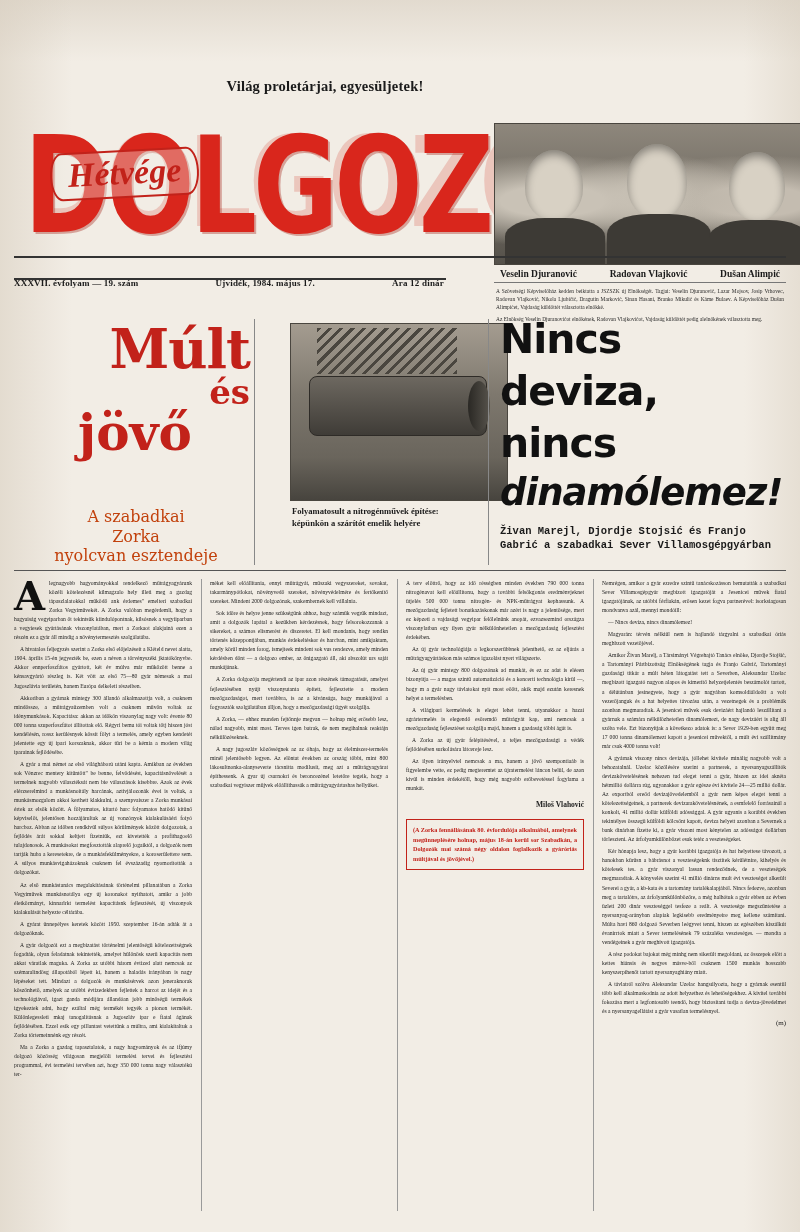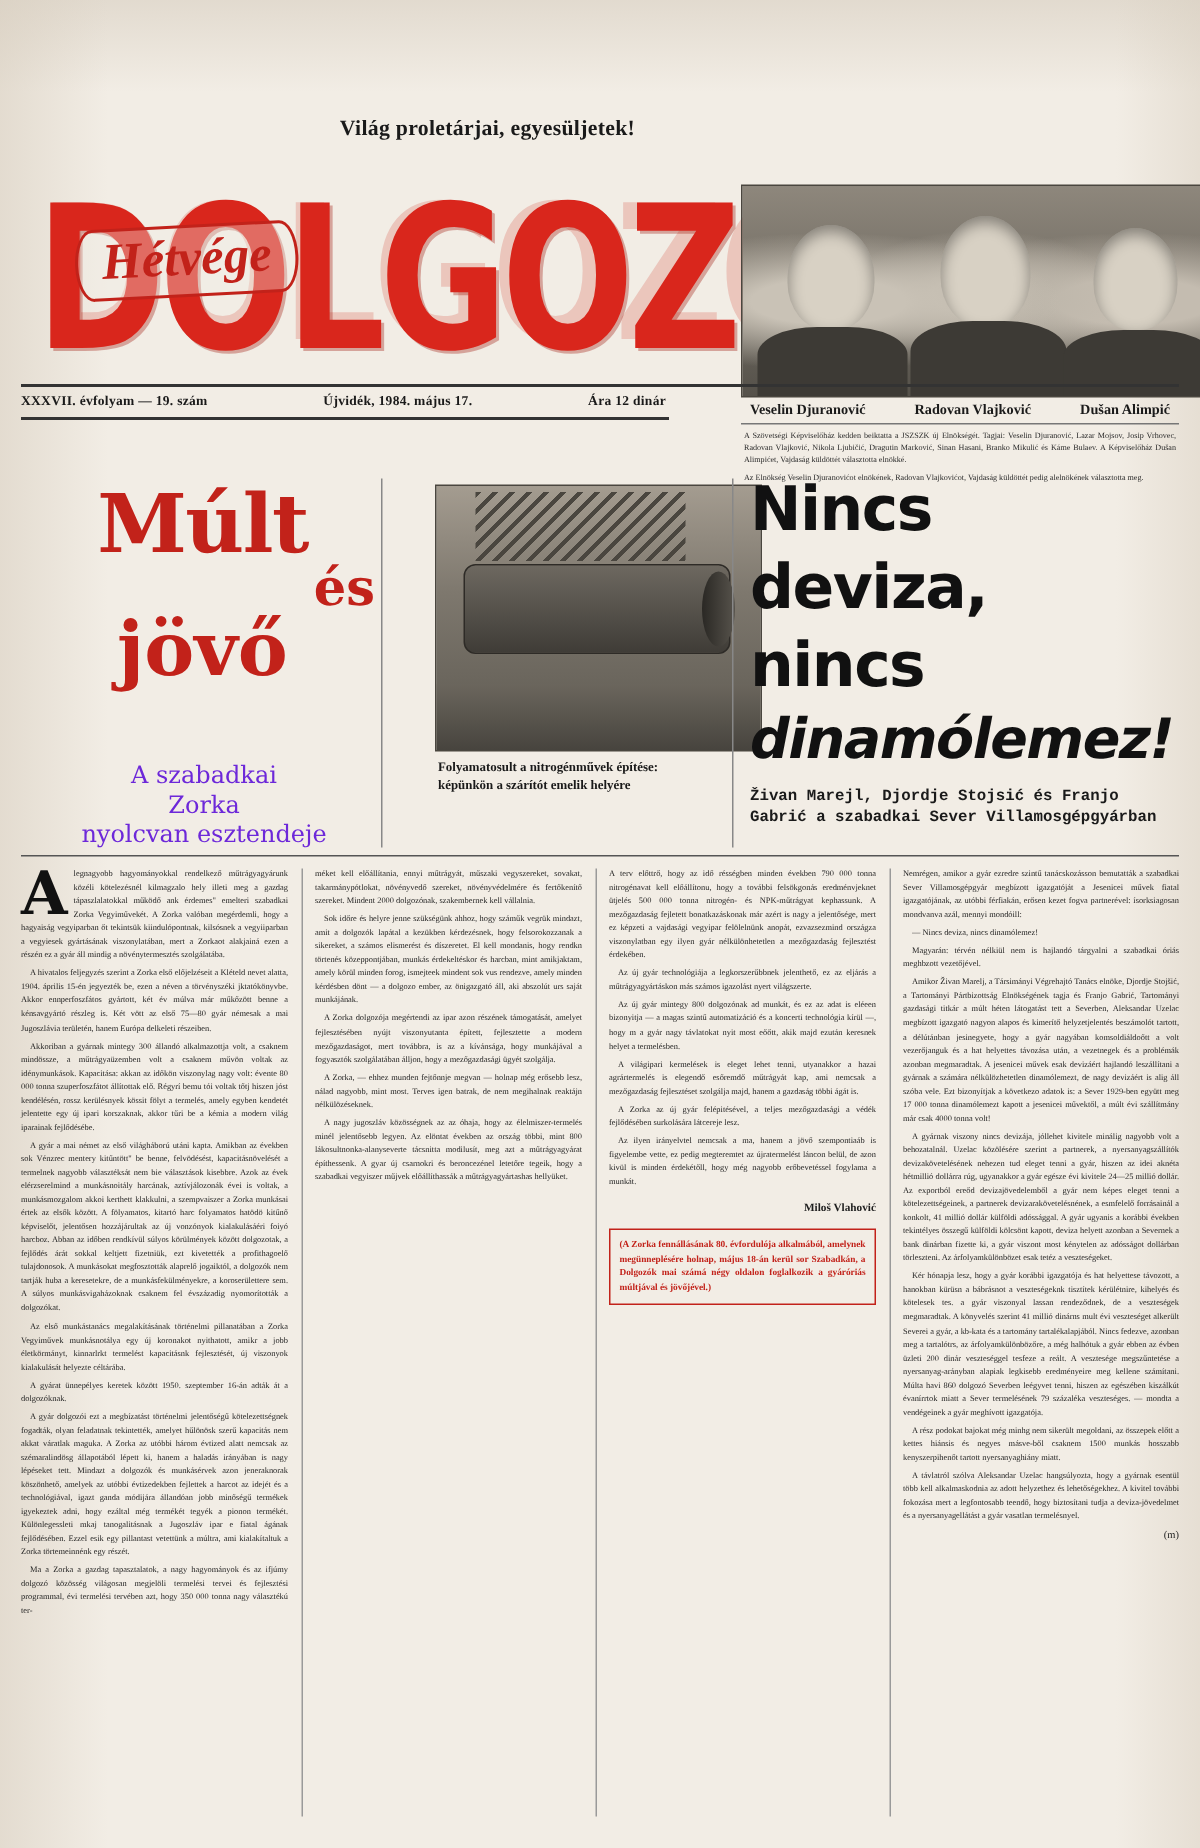--- a/index.html
+++ b/index.html
@@ -82,41 +82,41 @@
     display:flex;justify-content:space-between;
     font-size:9.5px;font-weight:bold;padding:4px 6px 3px;
     border-bottom:1px solid #777;
   }
   .photo-caption{
     font-size:5.4px;line-height:1.5;text-align:justify;padding:4px 2px 0;color:#2a2a2a;
   }
   .photo-caption p{margin:0 0 4px;}
   .mast-rule{position:absolute;left:0;right:0;top:246px;border-top:2px solid #333;}
   .mast-info{
-    position:absolute;left:0;top:252px;width:430px;
+    position:absolute;left:0;top:268px;width:430px;
     display:flex;justify-content:space-between;
     font-size:9px;font-weight:bold;letter-spacing:.2px;
   }
   .mast-rule2{position:absolute;left:0;width:432px;top:268px;border-top:2px solid #333;}
 
   
   .band{position:relative;margin-top:4px;height:246px;}
   .vdiv{position:absolute;top:0;bottom:0;border-left:1px solid #888;}
 
   .mult{
     position:absolute;left:6px;top:6px;width:230px;
     color:#c2221a;font-family:"DejaVu Serif", serif;font-weight:bold;
     line-height:.92;
   }
-  .mult .w1{font-size:54px;display:block;text-align:center;letter-spacing:-1px;}
+  .mult .w1{font-size:54px;display:block;text-align:right;letter-spacing:-1px;}
   .mult .w2{font-size:34px;display:block;text-align:right;margin-top:2px;}
   .mult .w3{font-size:50px;display:block;text-align:center;margin-top:2px;}
   .sub-zorka{
     position:absolute;left:6px;top:188px;width:232px;text-align:center;
-    font-family:"DejaVu Serif", serif;font-size:16px;line-height:1.22;color:#6d28d9;
+    font-family:"DejaVu Serif", serif;font-size:16px;line-height:1.22;color:#c2410c;
   }
   .ghost-left{
     position:absolute;left:8px;top:34px;width:220px;height:150px;
     color:rgba(180,55,45,.18);font-size:26px;font-weight:bold;
     transform:scaleY(-1);overflow:hidden;pointer-events:none;
     font-family:"DejaVu Sans", sans-serif;
   }
 
   .photo2wrap{position:absolute;left:248px;top:4px;width:216px;margin-left:28px;}
   .photo2{

